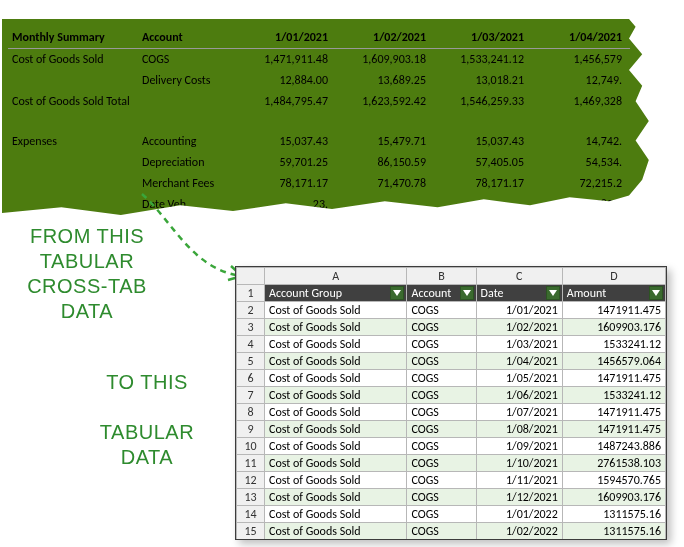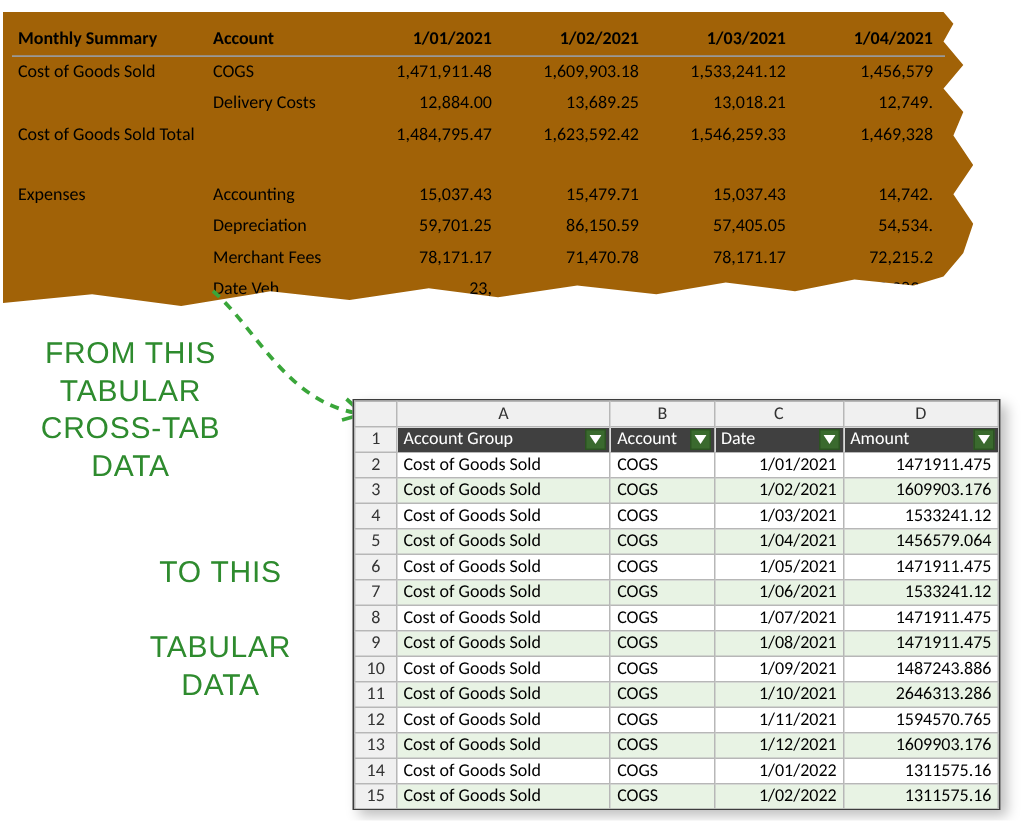--- a/index.html
+++ b/index.html
@@ -26,22 +26,22 @@
     font-weight: 700;
     border-bottom: 1px solid #999;
   }
   .crosstab .num { text-align: right; font-variant-numeric: tabular-nums; }
   .crosstab .c0 { width: 130px; }
   .crosstab .c1 { width: 100px; }
   .crosstab .cn { width: 98px; }
 
   
   .crosstab-wrap {
-    position: absolute; top: 8px; left: 2px; width: 660px; height: 196px;
-    background:#a16207;
+    position: absolute; top: 19px; left: 2px; width: 660px; height: 196px;
+    background:#4d7c0f;
     clip-path: polygon(
       0% 0%, 95% 0%, 96% 4%, 95% 10%, 97% 18%, 95% 26%, 97% 34%, 96% 42%, 98% 52%, 96% 62%, 98% 72%, 97% 82%, 95% 90%,
       92% 93%, 86% 91%, 80% 95%, 73% 92%, 66% 96%, 58% 93%, 50% 97%, 43% 94%, 35% 98%, 27% 95%, 18% 100%, 9% 96%, 0% 99%
     );
     filter: drop-shadow(0 0 2px rgba(0,0,0,.35));
   }
 
   
   .annot {
     position: absolute;
@@ -311,21 +311,21 @@
           <td class="cell ">Cost of Goods Sold</td>
           <td class="cell ">COGS</td>
           <td class="cell right">1/09/2021</td>
           <td class="cell right">1487243.886</td>
         </tr>
         <tr>
           <td class="rowhead">11</td>
           <td class="cell ">Cost of Goods Sold</td>
           <td class="cell ">COGS</td>
           <td class="cell right">1/10/2021</td>
-          <td class="cell right">2646313.286</td>
+          <td class="cell right">2761538.103</td>
         </tr>
         <tr>
           <td class="rowhead">12</td>
           <td class="cell ">Cost of Goods Sold</td>
           <td class="cell ">COGS</td>
           <td class="cell right">1/11/2021</td>
           <td class="cell right">1594570.765</td>
         </tr>
         <tr>
           <td class="rowhead">13</td>

